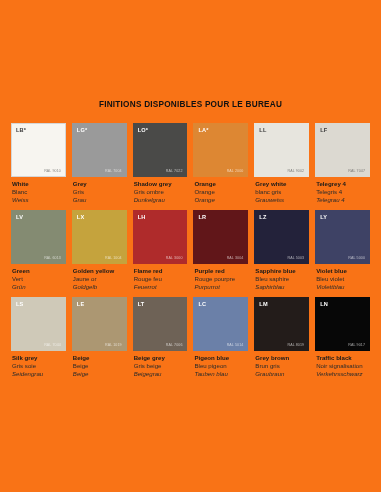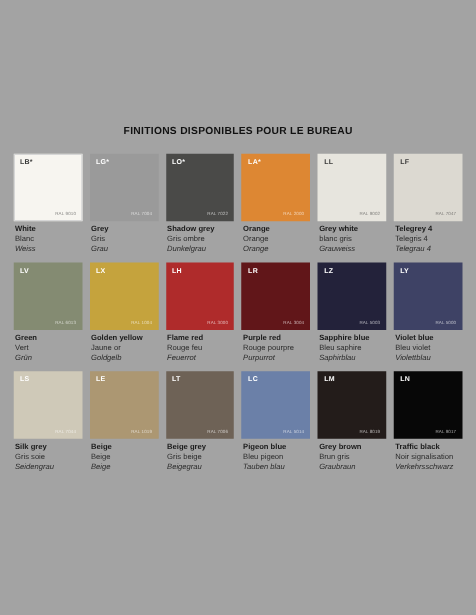--- a/index.html
+++ b/index.html
@@ -6,21 +6,21 @@
   html, body {
     width: 381px;
     height: 492px;
     background: #ffffff;
     font-family: "Liberation Sans", sans-serif;
     overflow: hidden;
   }
   .page {
     width: 381px;
     height: 492px;
-    background: #a3a3a3;
+    background: #f97316;
     position: relative;
     padding: 0 11px;
   }
   .title {
     text-align: center;
     font-size: 8.2px;
     font-weight: bold;
     letter-spacing: 0.25px;
     color: #111111;
     padding-top: 100px;

